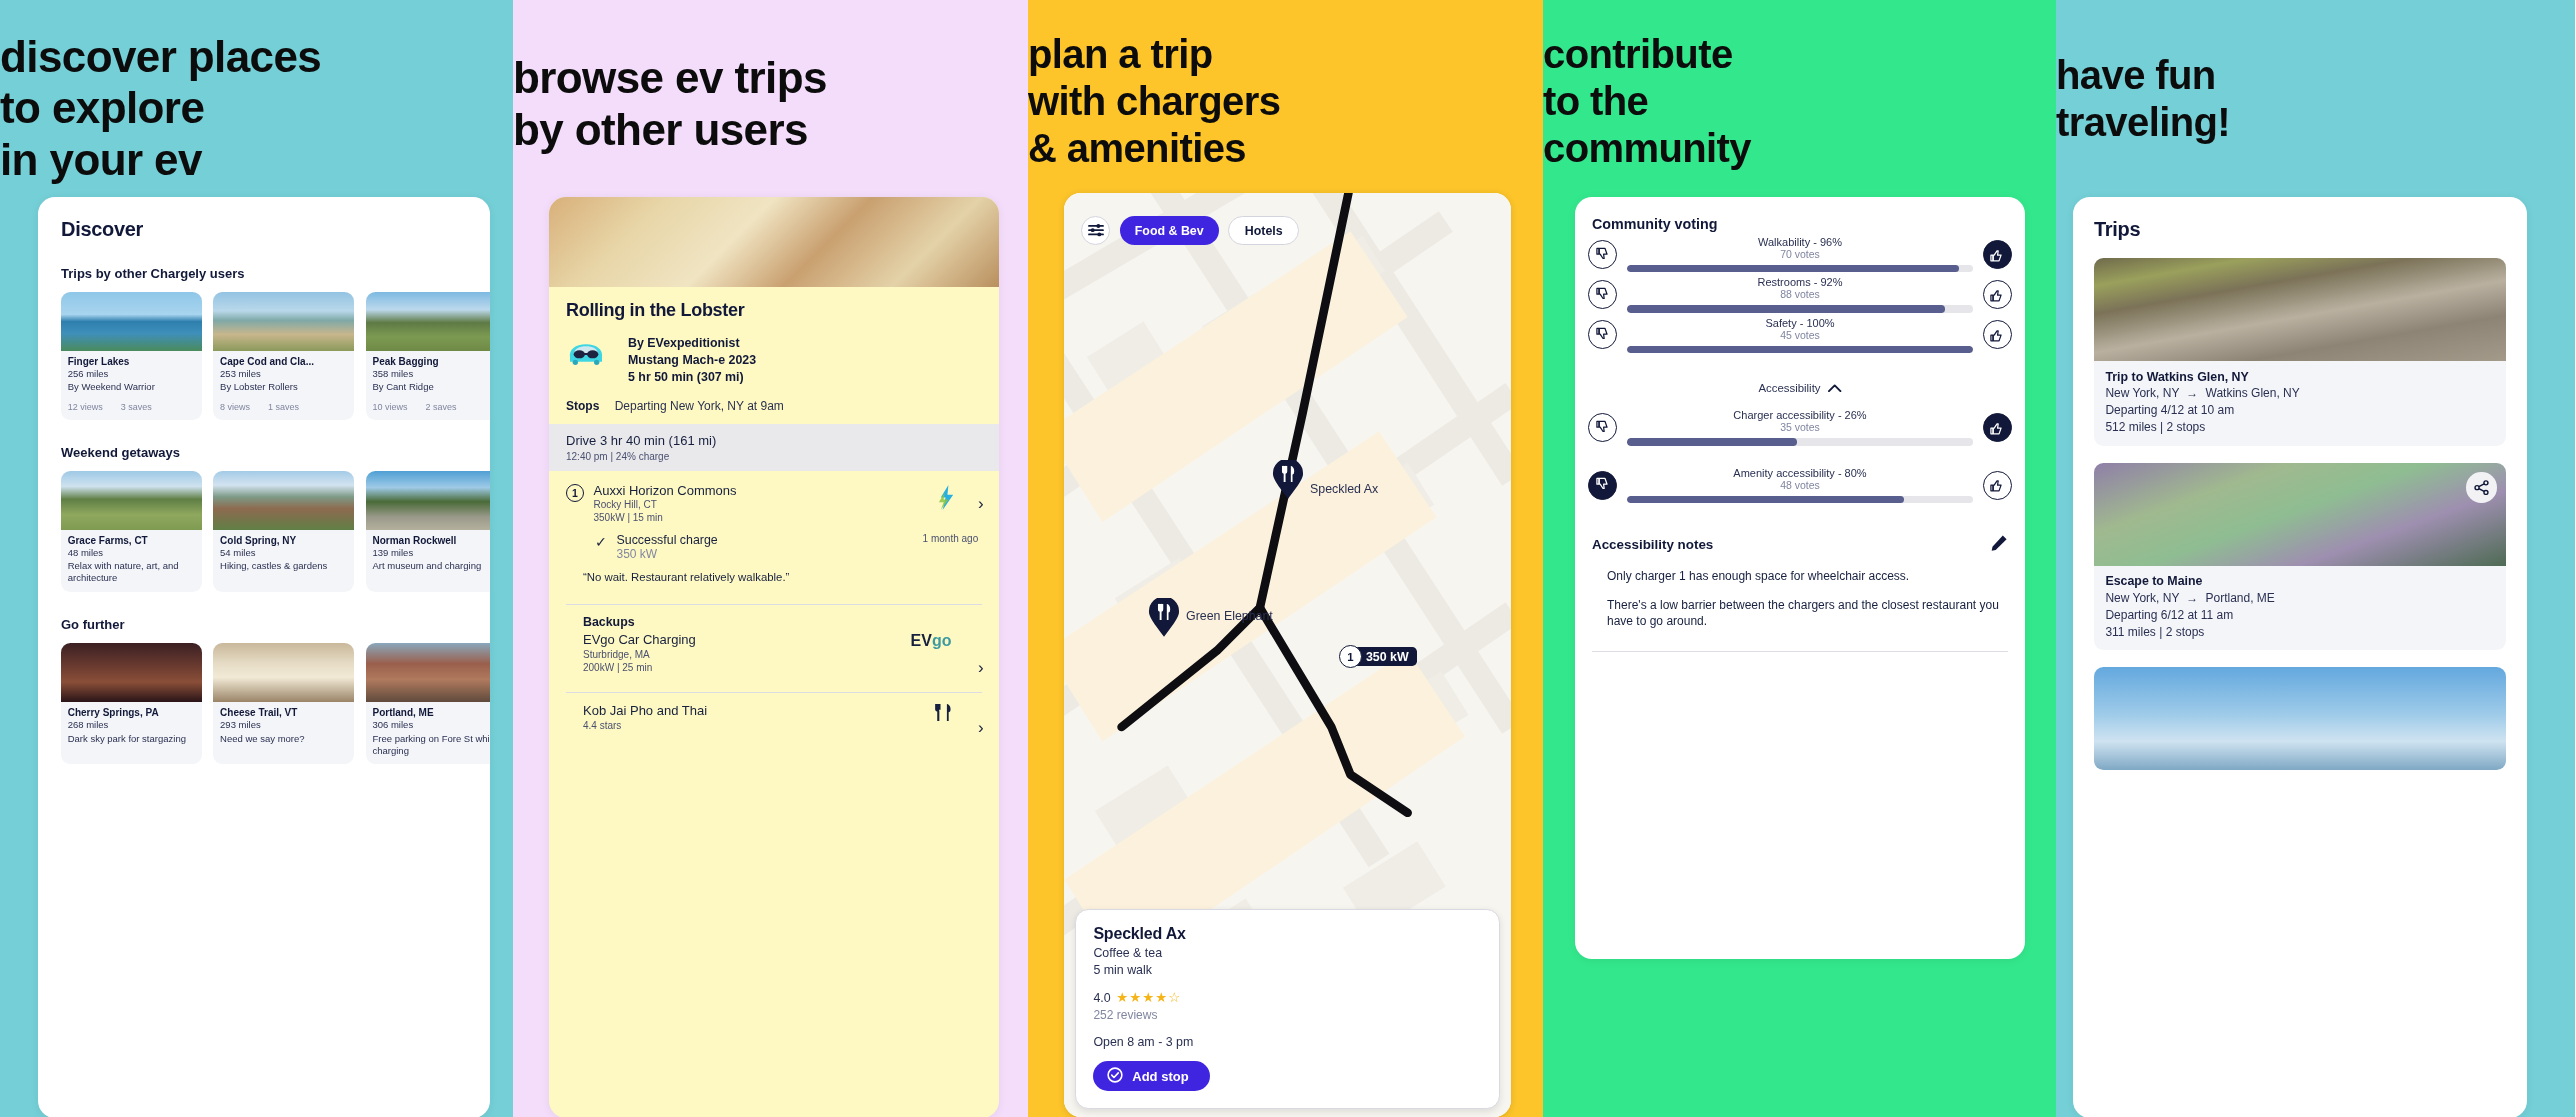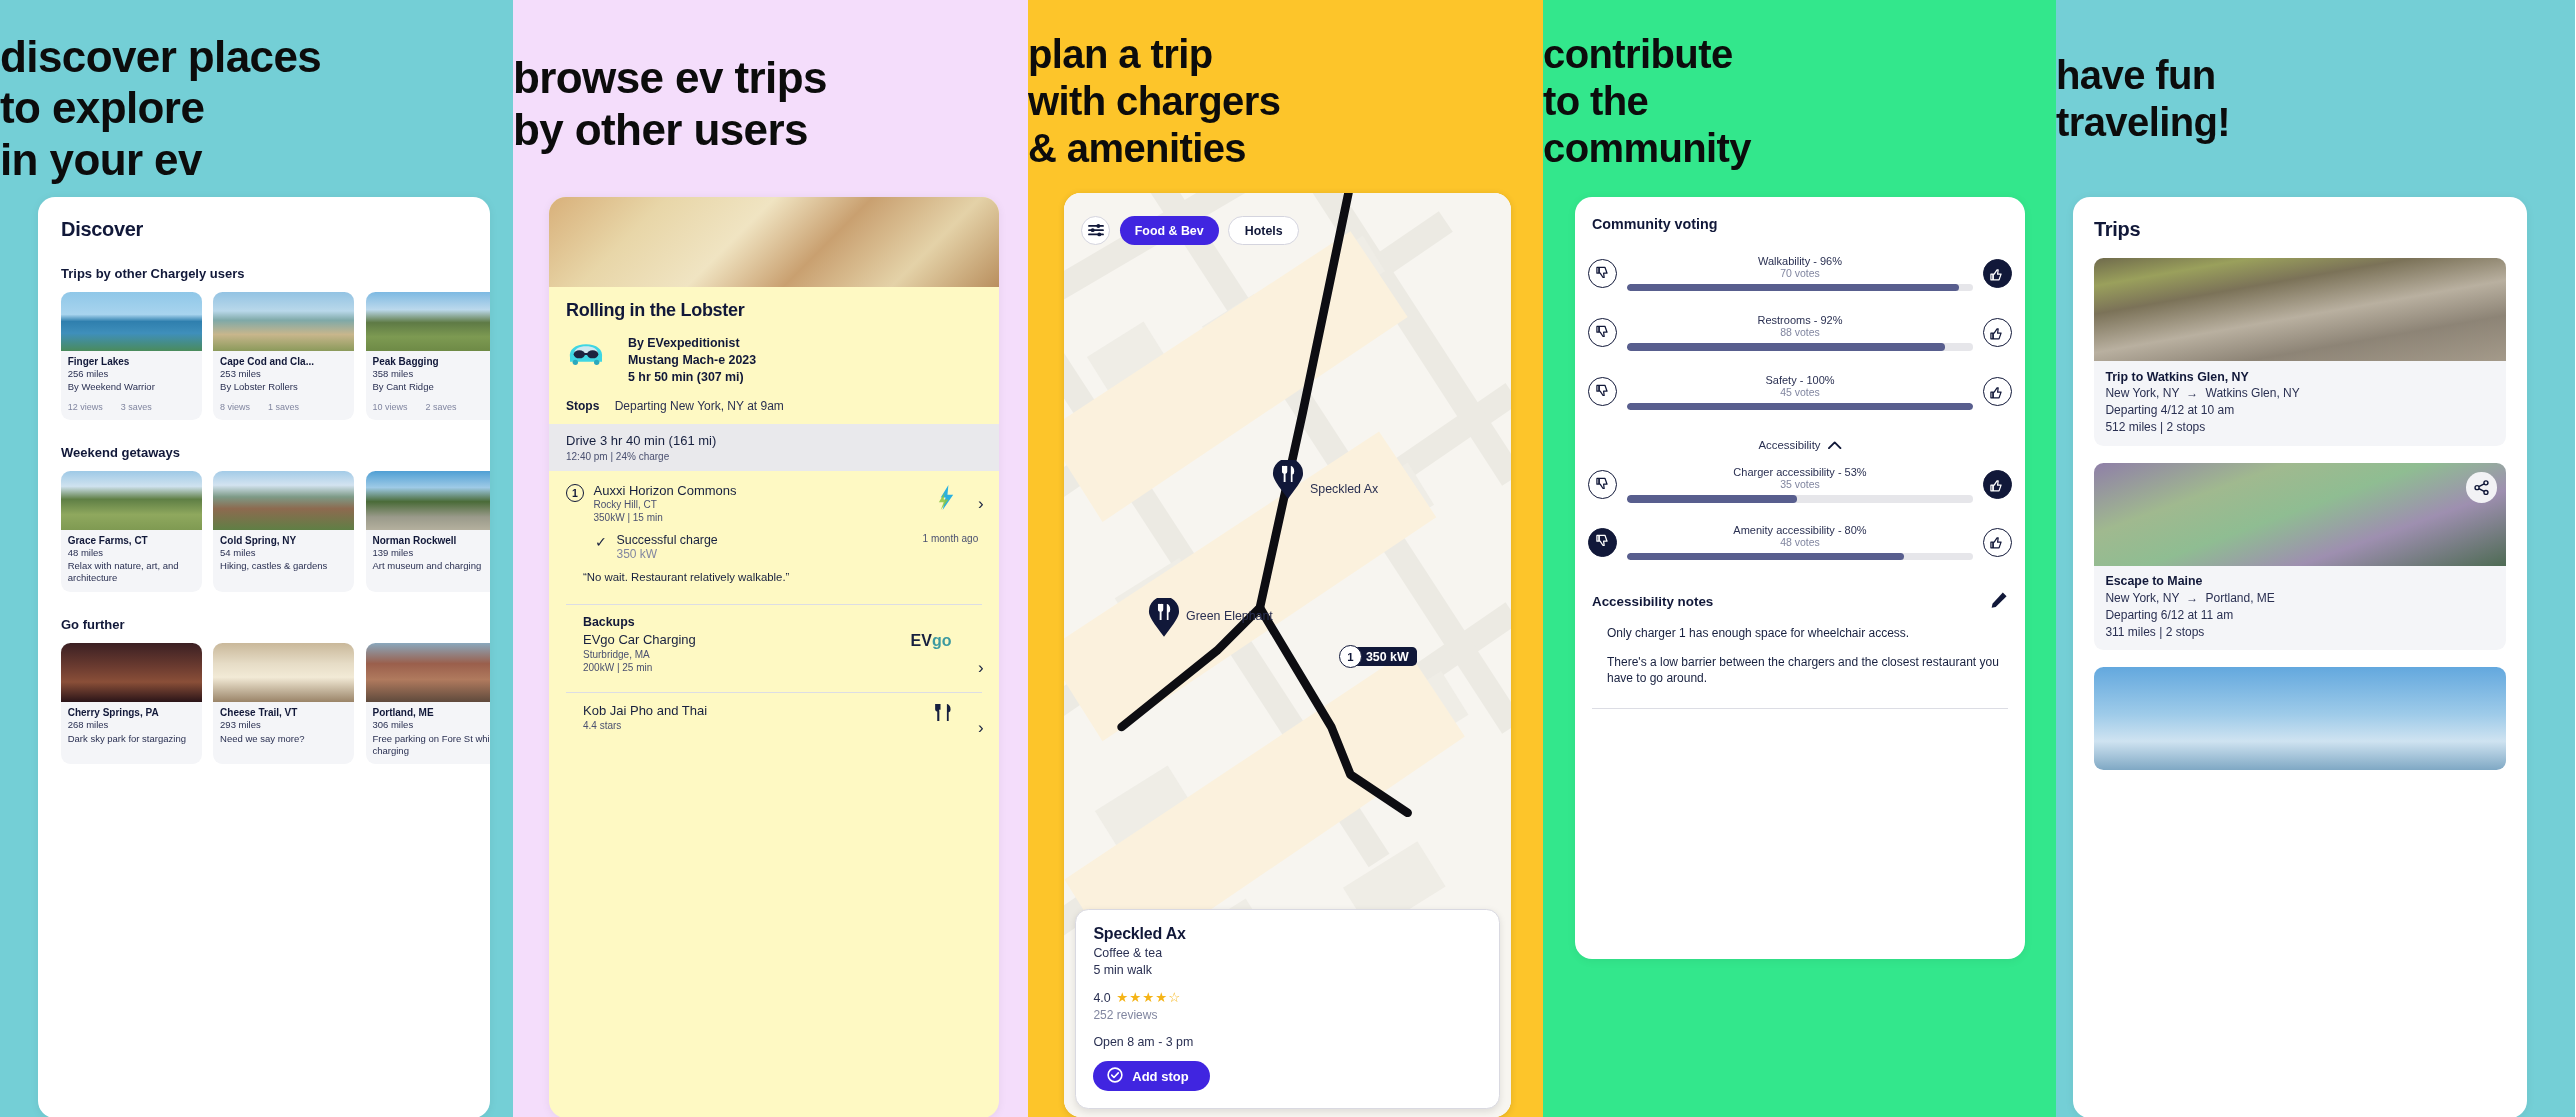--- a/index.html
+++ b/index.html
@@ -97,21 +97,21 @@
   .rate-row { display: flex; align-items: center; gap: 5.7px; margin-top: 13.4px; }
   .rate-num { font-size: 12.4px; color: #2a3052; }
   .stars { color: #f5b417; font-size: 13.4px; letter-spacing: 1px; }
   .reviews { font-size: 12px; color: #8186a0; margin-top: 2.9px; }
   .opens { font-size: 12.4px; color: #2a3052; margin-top: 12.4px; }
   .addstop { margin-top: 12.4px; background: #4025e0; color: #fff; border: none; border-radius: 16px; height: 30.5px; padding: 0 21px 0 13.4px; font-size: 13px; font-weight: 800; display: flex; align-items: center; gap: 9.5px; font-family: inherit; cursor: pointer; }
 
   
   .p4-wrap { position: absolute; left: 32px; top: 197px; width: 450px; height: 762px; background: #fff; border-radius: 17px; overflow: hidden; box-shadow: 0 1.9px 9.5px rgba(0,0,0,.06); }
   .cv-title { font-size: 14.3px; font-weight: 800; color: #111839; padding: 19px 0 0 17px; }
-  .vote-row { display: flex; align-items: center; gap: 9.5px; padding: 0 13.4px; margin-top: 23px; }
+  .vote-row { display: flex; align-items: center; gap: 9.5px; padding: 0 13.4px; margin-top: 4px; }
   .vbtn { width: 29px; height: 29px; border-radius: 50%; border: 1.9px solid #111839; display: flex; align-items: center; justify-content: center; flex: none; background: #fff; }
   .vbtn.filled { background: #111839; }
   .vcenter { flex: 1; }
   .vlabel { font-size: 11px; color: #2a3052; text-align: center; }
   .vvotes { font-size: 10.5px; color: #8186a0; text-align: center; }
   .vtrack { height: 7.6px; border-radius: 3.8px; background: #e6e6ea; margin-top: 4.8px; overflow: hidden; }
   .vfill { height: 100%; background: #585e8e; border-radius: 3.8px; }
   .acc-head { display: flex; justify-content: center; align-items: center; gap: 7.6px; margin-top: 29px; font-size: 11.4px; color: #2a3052; }
   .an-title { font-size: 13.4px; font-weight: 800; color: #111839; }
   .an-head { display: flex; align-items: center; justify-content: space-between; padding: 0 17px; margin-top: 30.5px; }
@@ -544,21 +544,21 @@
       </span>
     </div>
 
     <div class="vote-row" style="margin-top:15.3px;">
       <div class="vbtn">
         <svg width="15.3" height="15.3" viewBox="0 0 16 16">
             <path d="M4.5 1.5 L10.5 1.5 L12.6 7.5 L9 7.5 L9.6 12 L8.4 12 L5.4 7.5 L4.5 7.5 Z M2 1.5 L4 1.5 L4 7.5 L2 7.5 Z" fill="none" stroke="#111839" stroke-width="1.3" stroke-linejoin="round"></path>
           </svg>
       </div>
       <div class="vcenter">
-        <div class="vlabel">Charger accessibility - 53%</div>
+        <div class="vlabel">Charger accessibility - 26%</div>
         <div class="vvotes">35 votes</div>
         <div class="vtrack">
             <div class="vfill" style="width:49%"></div>
           </div>
       </div>
       <div class="vbtn filled">
         <svg width="15.3" height="15.3" viewBox="0 0 16 16">
             <path d="M4.5 14.5 L10.5 14.5 L12.6 8.5 L9 8.5 L9.6 4 L8.4 4 L5.4 8.5 L4.5 8.5 Z M2 14.5 L4 14.5 L4 8.5 L2 8.5 Z" fill="none" stroke="#fff" stroke-width="1.3" stroke-linejoin="round"></path>
           </svg>
       </div>

